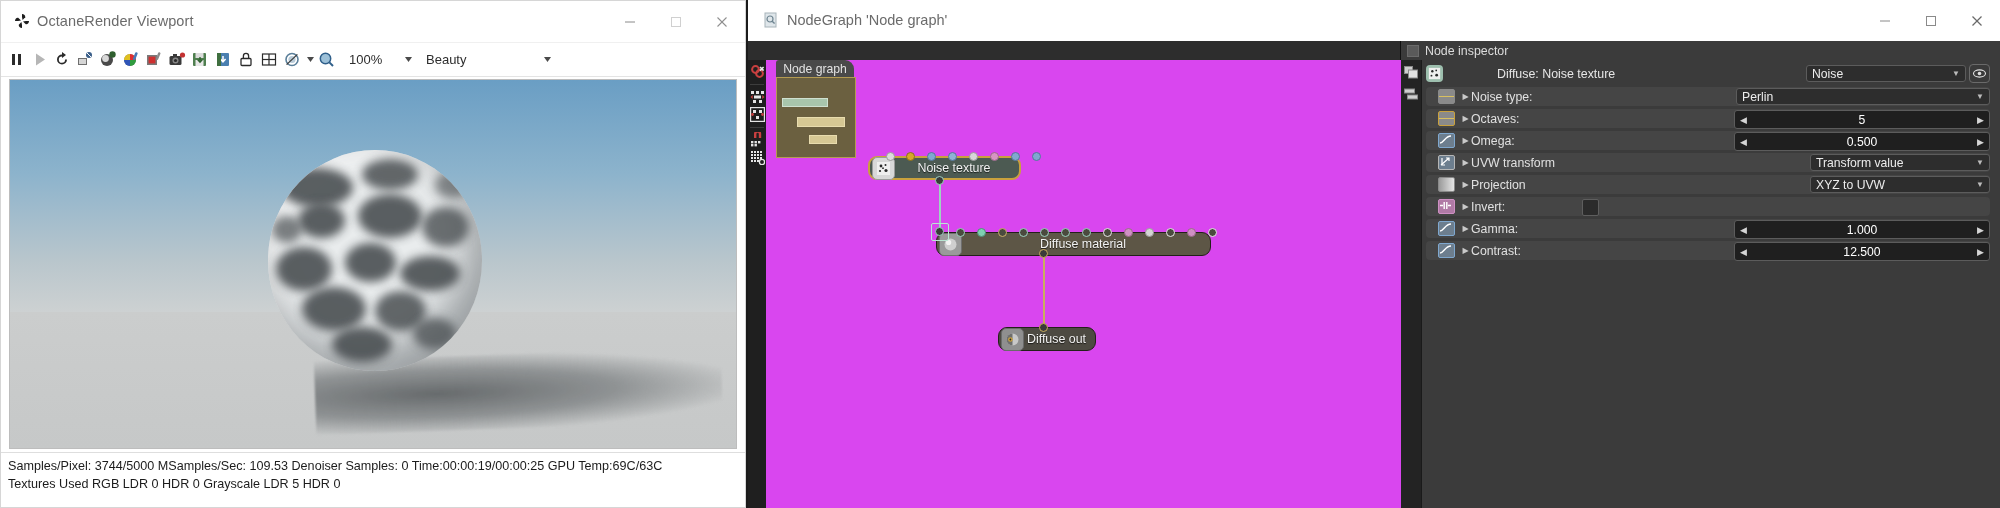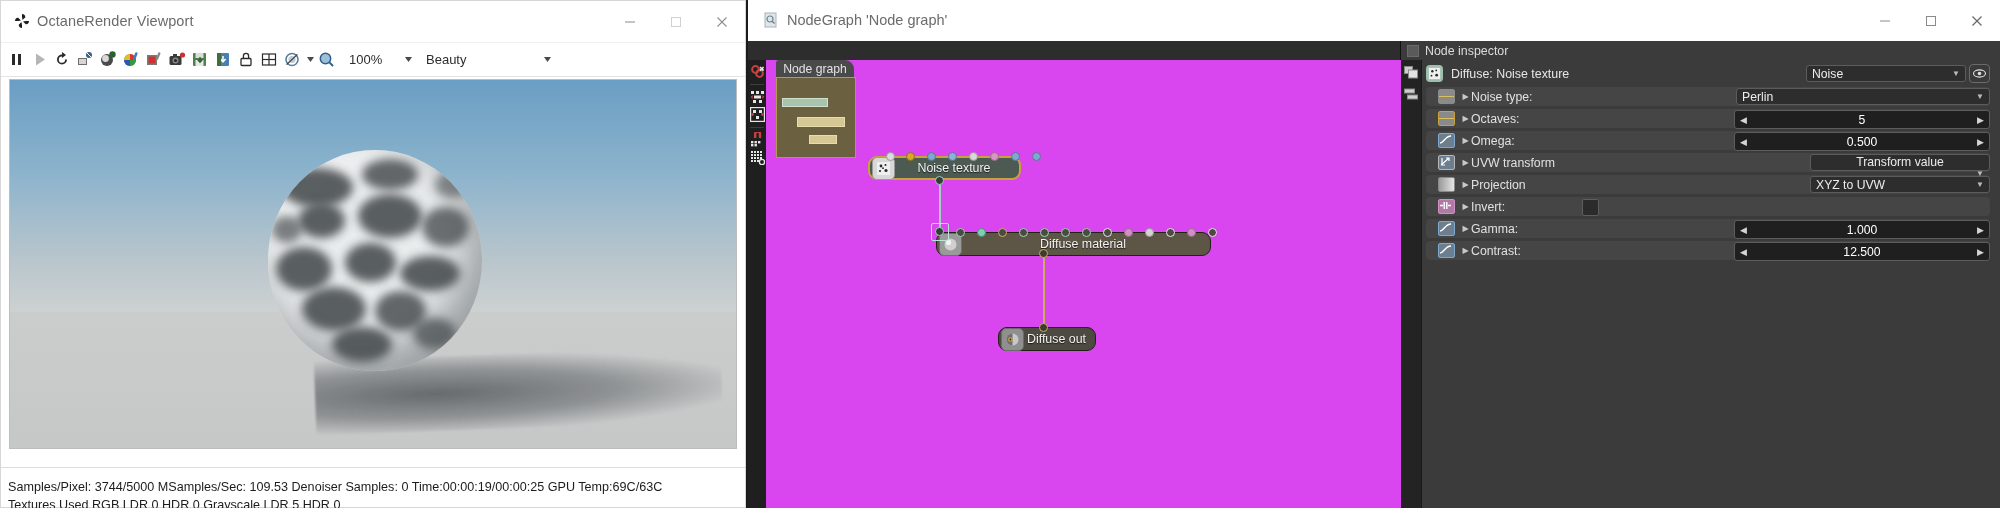--- a/index.html
+++ b/index.html
@@ -29,22 +29,22 @@
     background:linear-gradient(180deg,#6a9ec4 0%,#8cb3cc 40%,#b9c6cc 78%,#cdd1d2 100%);}
   #vp-floor{position:absolute;left:0;bottom:0;width:100%;height:37%;
     background:linear-gradient(180deg,#cbcdcd 0%,#c9cbcb 40%,#c6c8c8 100%);}
   #vp-shadow{position:absolute;left:42%;top:74.5%;width:56%;height:20%;
     background:radial-gradient(ellipse at 30% 50%, rgba(95,99,101,.92) 0%, rgba(120,124,126,.7) 45%, rgba(190,193,194,0) 78%);
     transform:rotate(-2deg);filter:blur(1.2px);}
   #vp-sphere{position:absolute;left:35.5%;top:19%;width:29.5%;height:60%;border-radius:50%;
     overflow:hidden;background:#e9eced;
     box-shadow:inset -14px -20px 36px rgba(60,66,72,.45), inset 10px 10px 22px rgba(255,255,255,.5);}
   .blob{position:absolute;border-radius:50%;background:#4a4f52;filter:blur(5px);opacity:.9;}
-  #vp-statusbar{position:absolute;left:0;bottom:0;width:100%;height:40px;background:#ffffff;
-    border-top:1px solid #dedede;box-sizing:border-box;padding:11px 0 0 7px;}
+  #vp-statusbar{position:absolute;left:0;bottom:0;width:100%;height:55px;background:#ffffff;
+    border-top:1px solid #dedede;box-sizing:border-box;padding:5px 0 0 7px;}
   .status-line{font-size:12.6px;color:#1c1c1c;line-height:17.5px;white-space:nowrap;}
 
   
   #ng-window{position:absolute;left:748px;top:0;width:1252px;height:508px;background:#2b2b2b;}
   #ng-titlebar{position:relative;height:41px;background:#ffffff;}
   #ng-doc-icon{position:absolute;left:14px;top:11px;width:18px;height:18px;}
   #ng-title{position:absolute;left:39px;top:12px;font-size:14.5px;color:#6b6b6b;}
   #ng-body{position:absolute;left:0;top:41px;width:100%;height:467px;display:flex;}
   #ng-editor{position:relative;width:653px;height:467px;background:#2d2d2d;
     border-right:1px solid #111;box-sizing:border-box;}
@@ -490,21 +490,21 @@
           <div class="ni-rail-ico">
             <svg width="15" height="13" viewBox="0 0 15 13">
                 <rect x="0.5" y="1" width="10" height="4" fill="#cfcfcf" stroke="#8a8a8a"></rect>
                 <rect x="3.5" y="7" width="10" height="4" fill="#cfcfcf" stroke="#8a8a8a"></rect>
               </svg>
           </div>
         </div>
 
         <div id="ni-content">
 
-          <div class="ni-header" style="position:relative;">
+          <div class="ni-header" style="position:relative;gap:46px;">
             <div class="ni-hdr-ico">
               <svg width="13" height="13" viewBox="0 0 15 15">
                   <rect x="1" y="1" width="13" height="13" fill="#efefef"></rect>
                   <circle cx="5" cy="5" r="1.4" fill="#2a2a2a"></circle>
                   <circle cx="9.5" cy="4" r="1" fill="#2a2a2a"></circle>
                   <circle cx="4" cy="10" r="1.1" fill="#2a2a2a"></circle>
                   <circle cx="10" cy="9.5" r="1.6" fill="#2a2a2a"></circle>
                 </svg>
             </div>
             <div class="ni-hdr-label">Diffuse: Noise texture</div>
@@ -562,21 +562,21 @@
           <div class="ni-row" style="position:relative;">
             <div class="ni-rowbg" style="left:0;"></div>
             <div class="ni-swatch" style="border-color:#b6b6b6;z-index:2;background:#6d7e8e;">
               <svg width="13" height="11" viewBox="0 0 13 11" style="display:block;">
                   <path d="M2 9 L10 2 M7 2 L10 2 L10 5" stroke="#fff" stroke-width="1.2" fill="none"></path>
                   <path d="M3 2 L3 9 L6 9" stroke="#fff" stroke-width="1.2" fill="none"></path>
                 </svg>
             </div>
             <div class="ni-arrow" style="z-index:2;">▶</div>
             <div class="ni-label" style="z-index:2;">UVW transform</div>
-            <div class="ni-field ni-dd" style="width:180px;z-index:2;flex-direction:column;">
+            <div class="ni-field ni-dd" style="width:180px;z-index:2;">
               <span>Transform value</span>
               <span class="cv">▼</span>
             </div>
           </div>
 
           <div class="ni-row" style="position:relative;">
             <div class="ni-rowbg" style="left:0;"></div>
             <div class="ni-swatch" style="border-color:#8a8a8a;z-index:2;background:linear-gradient(90deg,#9a9a9a,#e6e6e6);"></div>
             <div class="ni-arrow" style="z-index:2;">▶</div>
             <div class="ni-label" style="z-index:2;">Projection</div>

